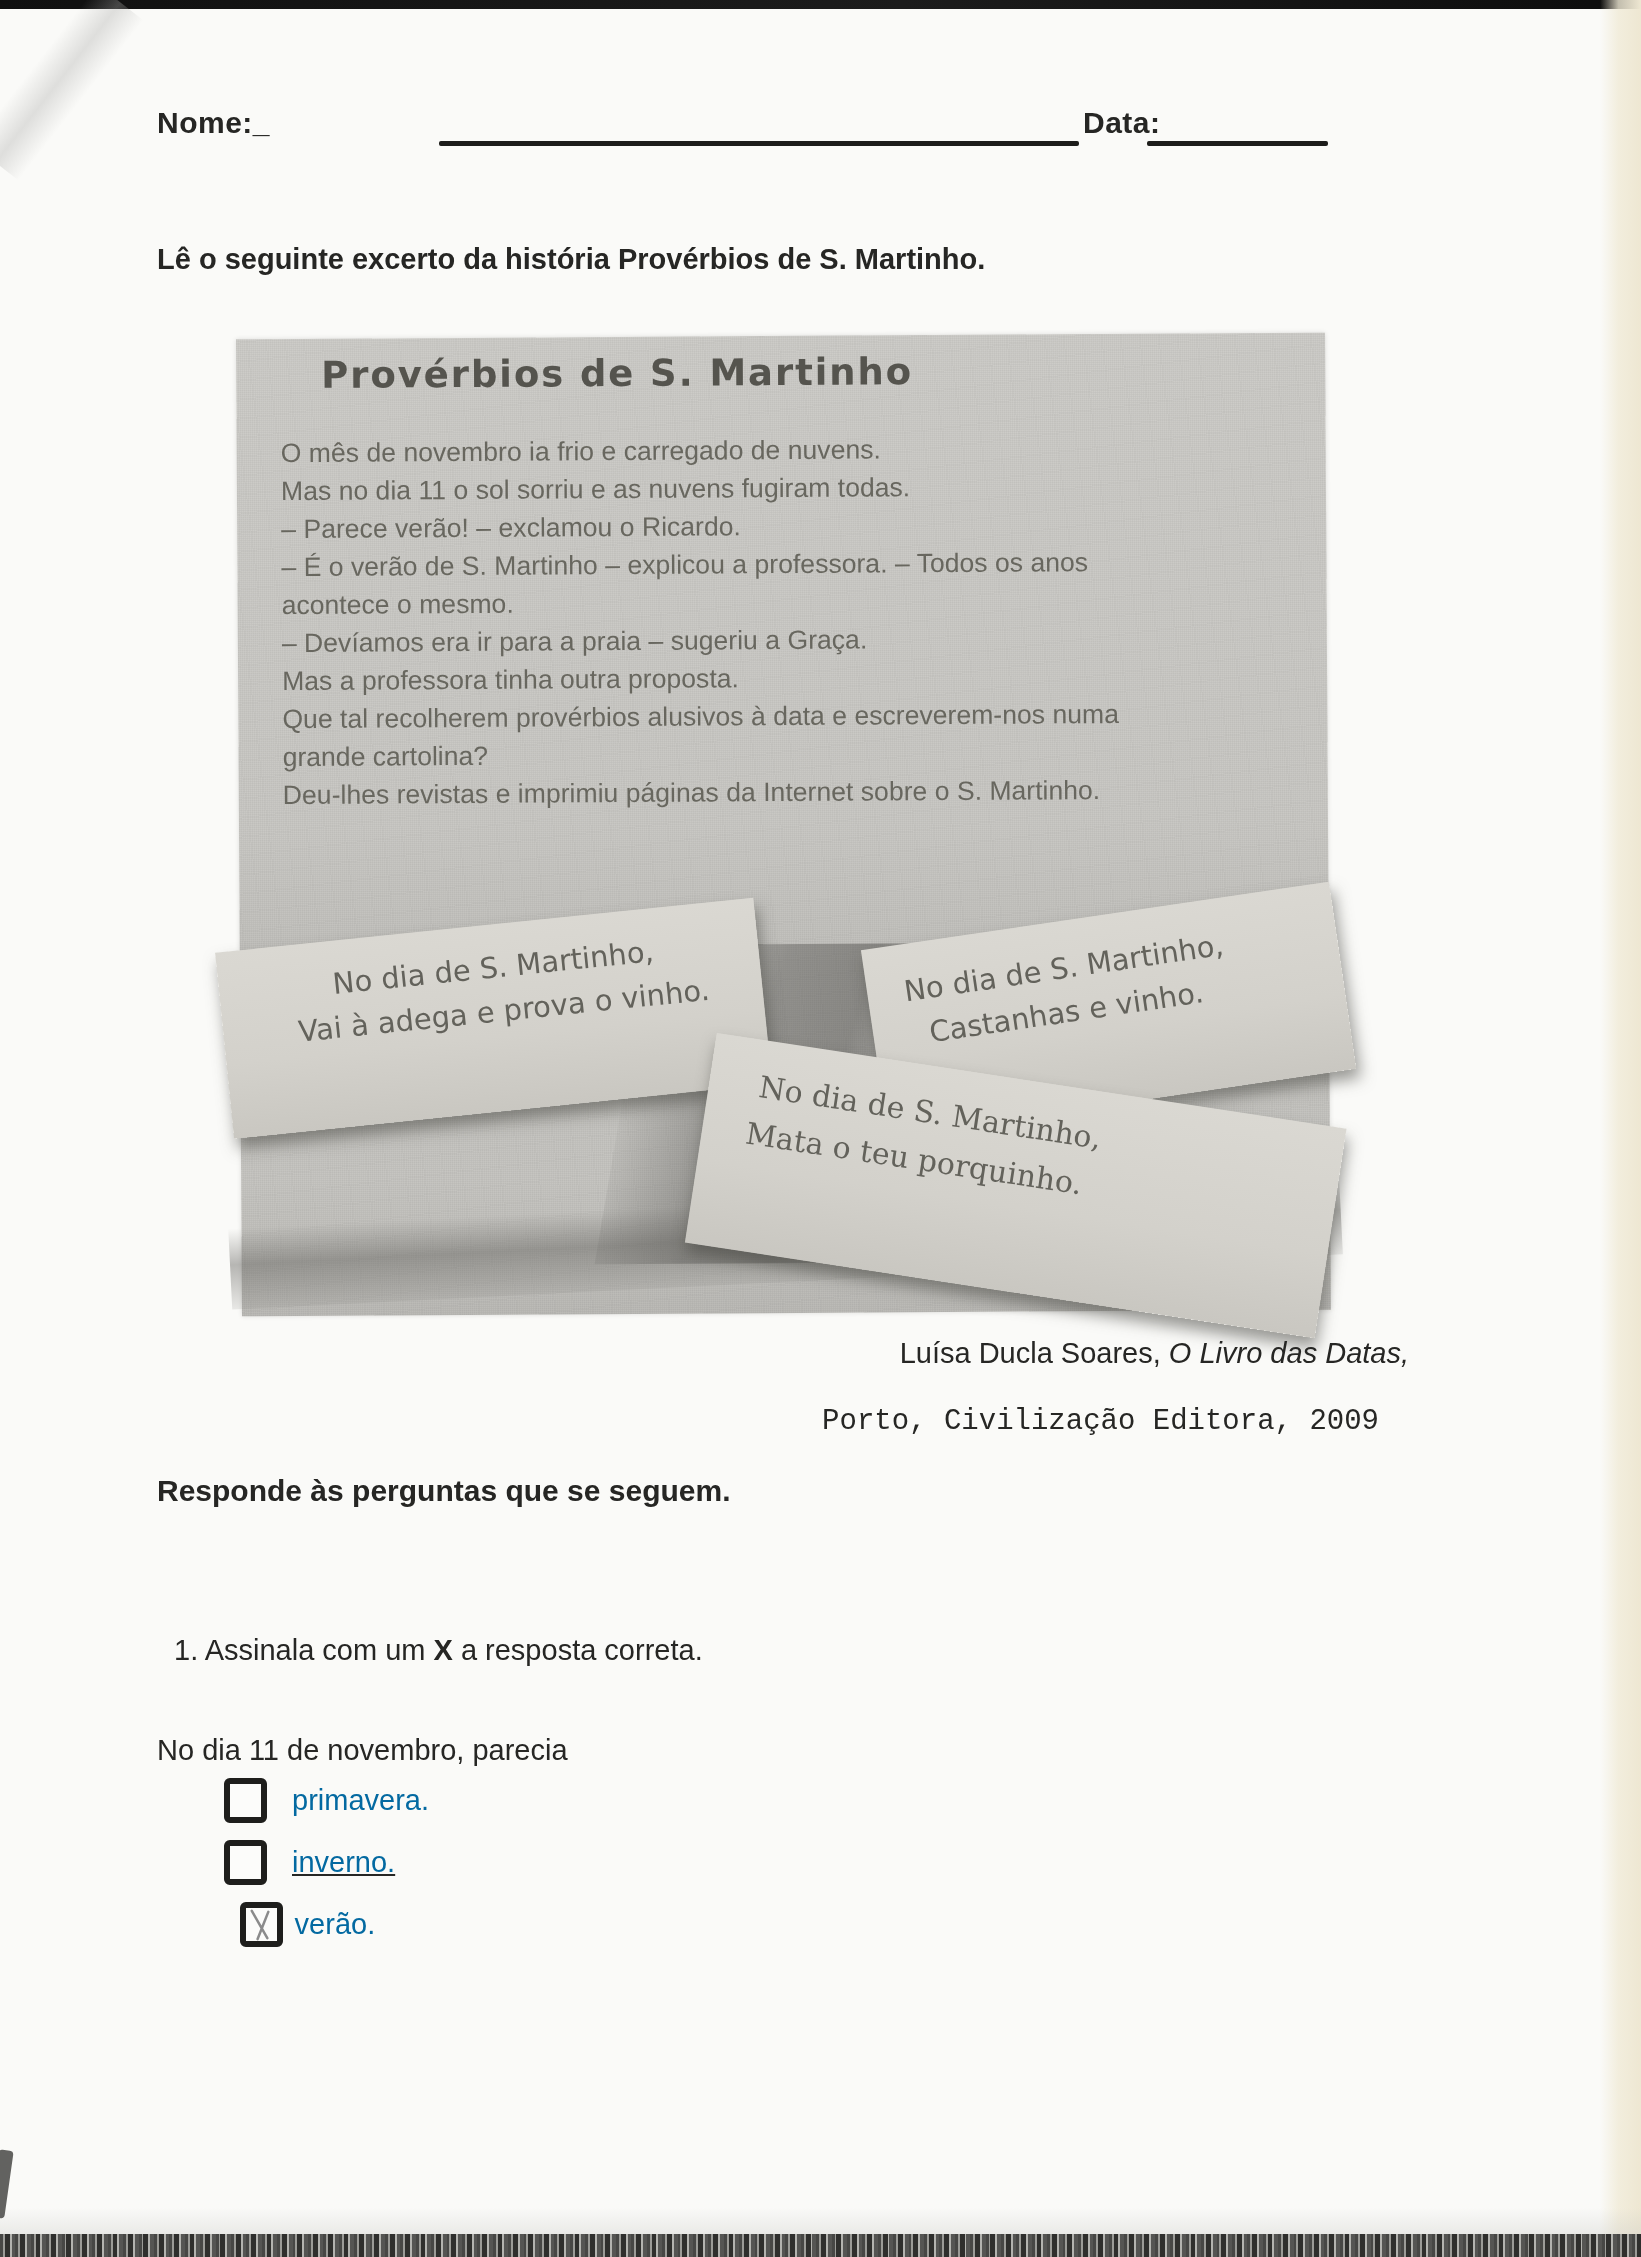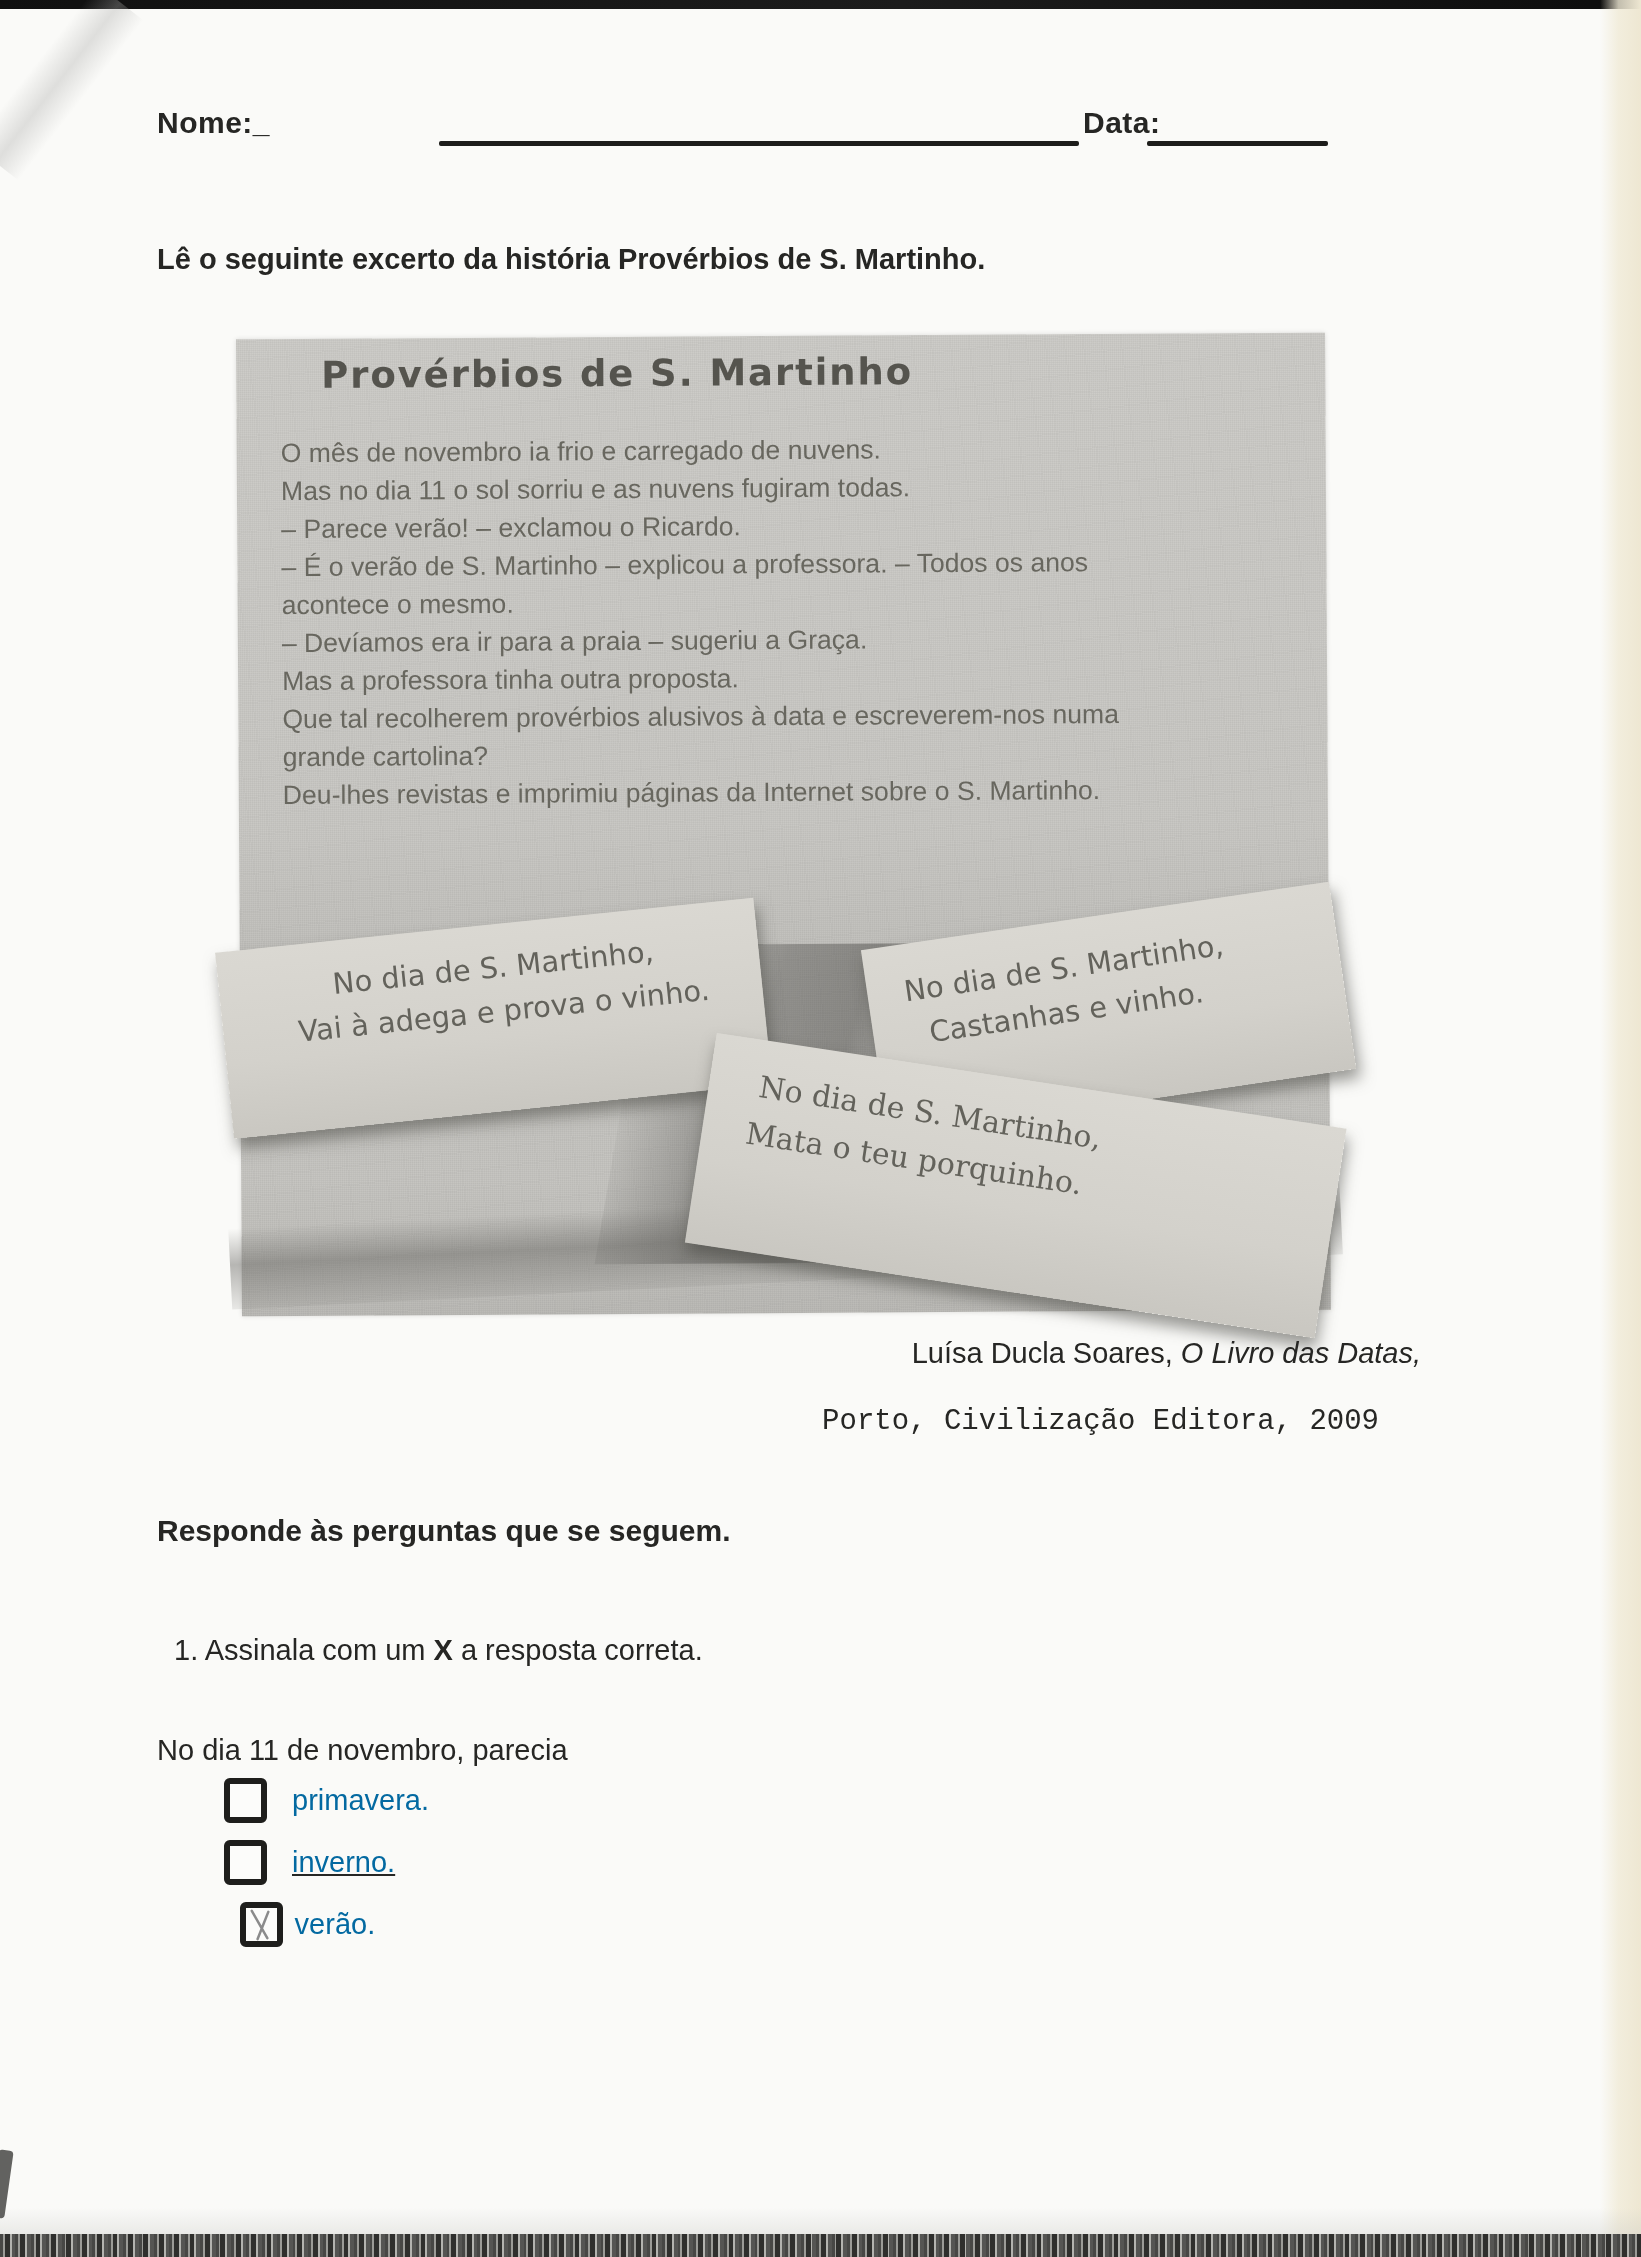--- a/index.html
+++ b/index.html
@@ -69,26 +69,26 @@
   .strip-2{left:632px;top:581px;width:473px;height:164px;transform:rotate(-8deg);padding-top:25px;font-family:"DejaVu Sans", sans-serif;}
   .strip-2 .l1{margin-left:37px;}
   .strip-2 .l2{margin-left:56px;}
   .strip-3{left:456px;top:745px;width:637px;height:189px;transform:rotate(9deg);padding-top:23px;
     font-family:"DejaVu Serif", serif;font-size:30px;line-height:48px;}
   .strip-3 .l1{margin-left:50px;}
   .strip-3 .l2{margin-left:44px;}
 
   
   .attr-line{position:absolute;font-size:29px;text-align:right;white-space:nowrap;}
-  .attr-1{top:1337px;right:220px;}
+  .attr-1{top:1337px;right:232px;}
   .attr-2{top:1405px;right:262px;font-family:Liberation Mono, monospace;}
   .attr-1 .work-it{font-style:italic;}
 
   
-  .section-heading{position:absolute;left:157px;top:1514px;font-size:30px;font-weight:bold;}
+  .section-heading{position:absolute;left:157px;top:1474px;font-size:30px;font-weight:bold;}
   .q1-line{position:absolute;left:157px;top:1634px;font-size:29px;margin-left:17px;}
   .q1-line .bold-x{font-weight:bold;}
   .q1-stem{position:absolute;left:157px;top:1734px;font-size:29px;}
 
   
   .option-row{position:absolute;display:flex;align-items:center;}
   .opt-1{left:224px;top:1778px;gap:25px;}
   .opt-2{left:224px;top:1840px;gap:25px;text-decoration:underline;}
   .opt-3{left:220px;top:1902px;gap:11.6px;margin-left:20px;}
   .opt-4{left:224px;top:1970px;gap:15.4px;}

